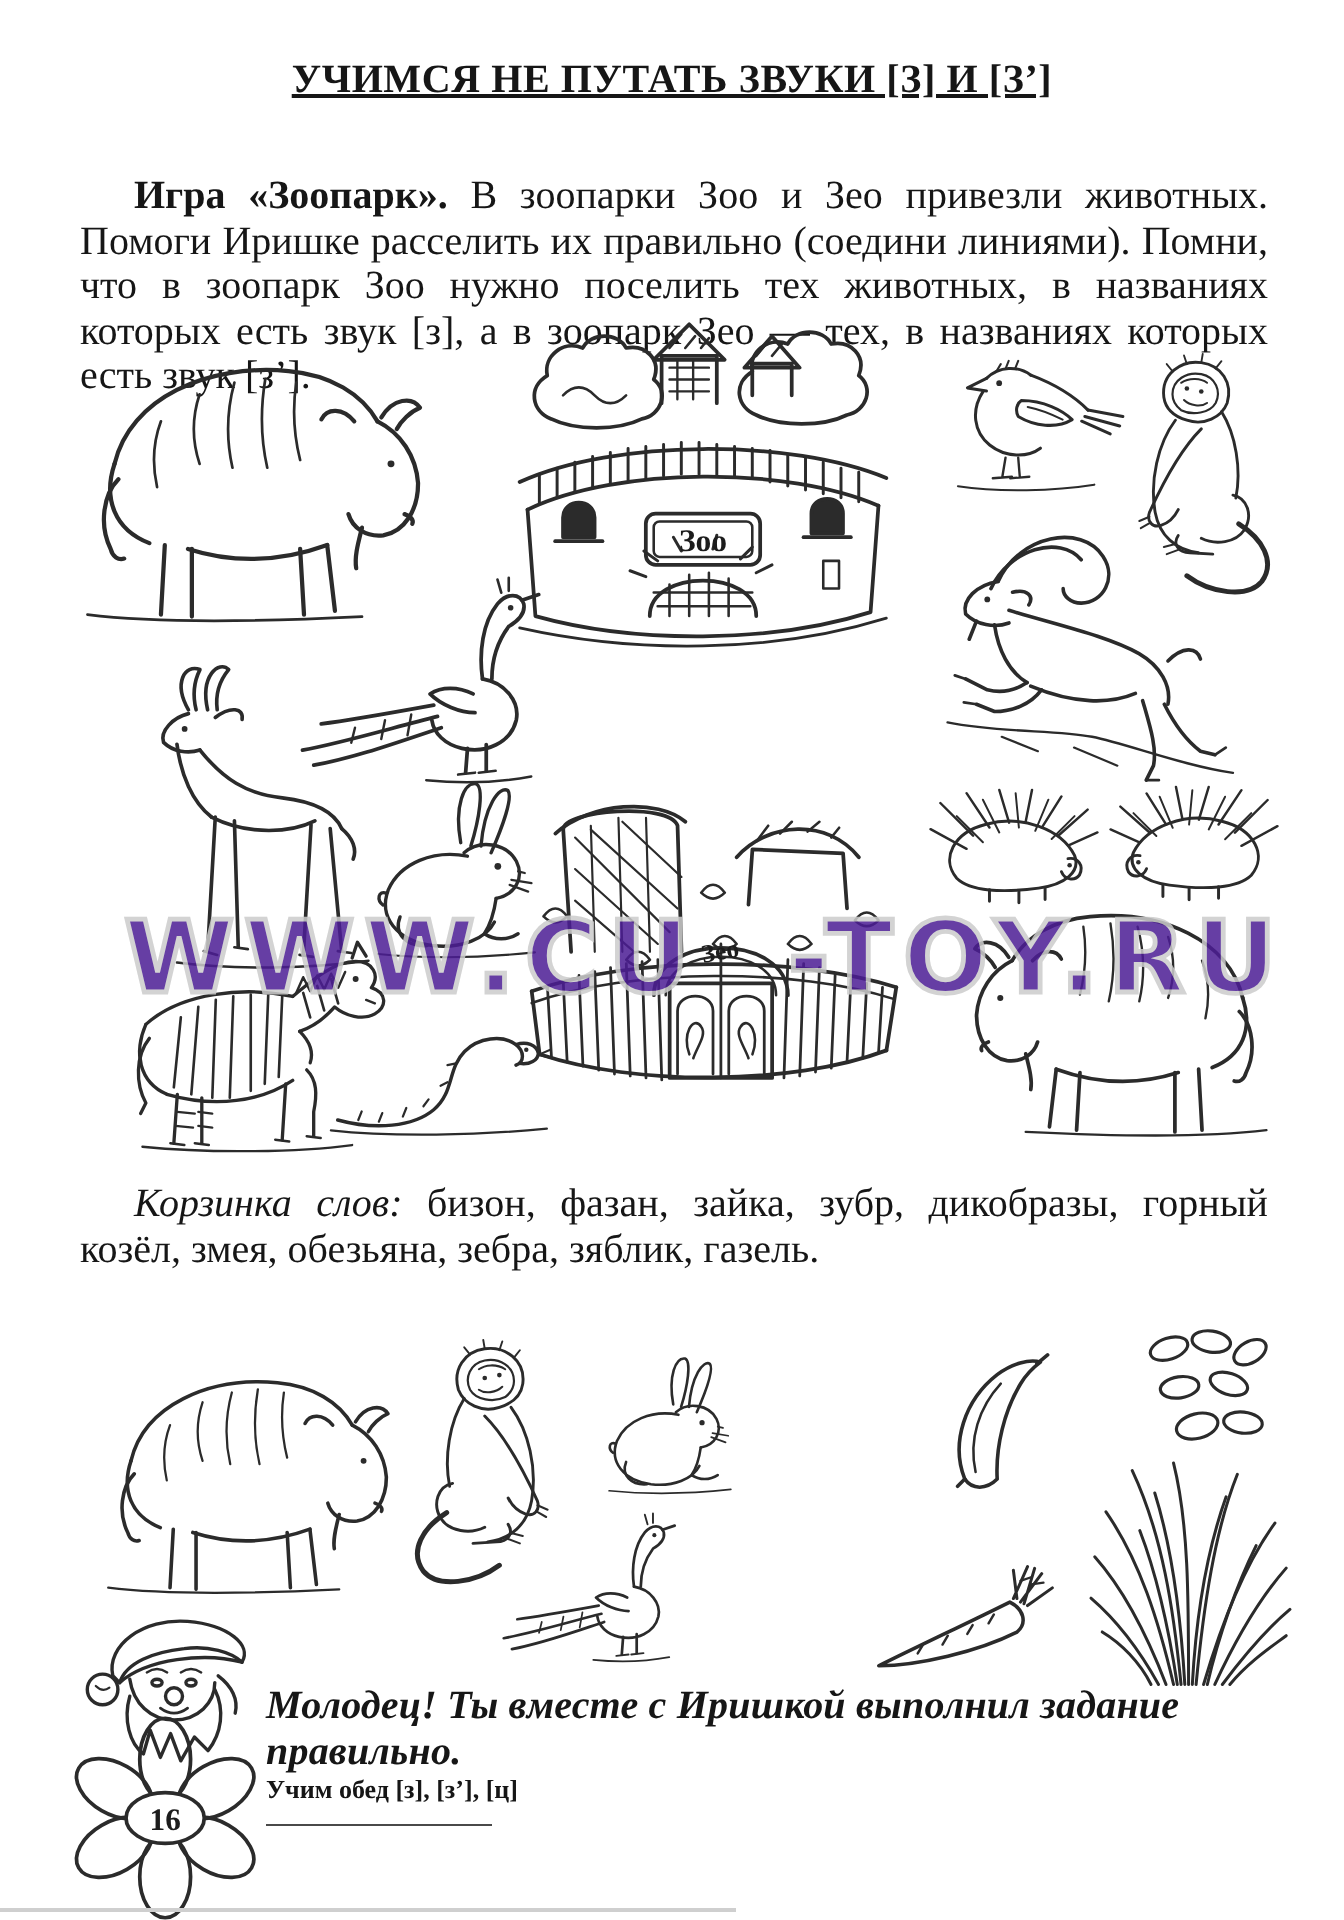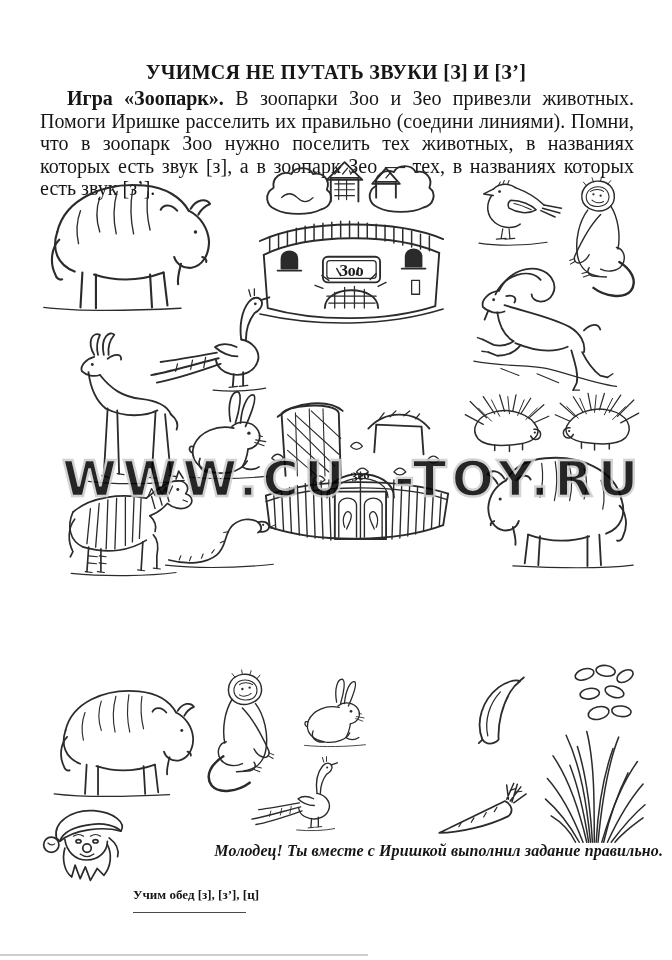--- a/index.html
+++ b/index.html
@@ -1,35 +1,35 @@
 <!DOCTYPE html>
 <html><head>
 <meta charset="utf-8">
 <style>
   html,body{margin:0;padding:0;background:#9a9a9a;}
   .page{position:relative;width:672px;height:960px;background:#ffffff;margin:0 auto;
         font-family:"Liberation Serif",serif;color:#161616;overflow:hidden;}
-  .title{position:absolute;left:0;right:0;top:61px;text-align:center;
-         font-size:20px;font-weight:bold;letter-spacing:.3px;}
+  .title{position:absolute;left:0;right:0;top:29px;text-align:center;
+         font-size:20px;font-weight:bold;letter-spacing:.3px;text-decoration:underline;}
   .para{position:absolute;left:40px;width:594px;font-size:20px;line-height:22.5px;
         text-align:justify;text-indent:27px;}
   #intro{top:87px}
   #basket{top:591px}
   #task2{top:644px}
   .b{font-weight:bold}
   .i{font-style:italic}
   .fig{position:absolute;}
   .fig svg{width:100%;height:100%;display:block;overflow:visible;}
   .wm{position:absolute;top:450px;font-family:"DejaVu Sans",sans-serif;font-weight:800;
-      font-size:50px;letter-spacing:5px;color:#000000;
+      font-size:50px;letter-spacing:5px;color:#4c1d95;
       -webkit-text-stroke:2.4px #cccccc;opacity:.85;z-index:6;pointer-events:none;white-space:nowrap;}
   .wm-left{left:62px}
   .wm-right{left:394px}
   .praise{position:absolute;left:133px;top:842px;width:530px;
-          font-weight:bold;font-style:italic;font-size:16px;letter-spacing:.1px;text-align:right;}
+          font-weight:bold;font-style:italic;font-size:20px;letter-spacing:.1px;}
   .series{position:absolute;left:133px;top:887px;font-size:13px;font-weight:bold;}
   .rule{position:absolute;left:133px;top:912px;width:113px;border-top:1.4px solid #4a4a4a;height:0;}
   .scanline{position:absolute;left:0;top:954px;width:368px;height:2px;background:#cfcfcf;}
   svg text{font-family:"Liberation Serif",serif;}
 </style>
 </head>
 <body>
 
 <svg width="0" height="0" style="position:absolute" aria-hidden="true">
 <defs>
@@ -374,20 +374,21 @@
     <div class="fig" style="left:462px;top:445px;width:178px;height:130px">
       <svg viewBox="0 0 210 150">
           <use href="#sym-bison" transform="translate(210,0) scale(-1,1)"></use>
         </svg>
       </div>
 
     <div class="wm wm-left">WWW.CU</div>
     <div class="wm wm-right">-TOY.RU</div>
   </div>
 
+  <div class="para" id="basket"><span class="i">Корзинка слов:</span><span> бизон, фазан, зайка, зубр, дикобразы, горный козёл, змея, обезьяна, зебра, зяблик, газель.</span></div>
 
 
   <div>
 
     <div class="fig" style="left:33px;top:680px;width:200px;height:122px">
       <svg viewBox="0 0 210 150">
           <use href="#sym-bison"></use>
         </svg>
       </div>
 
@@ -435,18 +436,32 @@
   </div>
 
   <div class="fig" style="left:36px;top:800px;width:102px;height:86px">
     <svg viewBox="0 0 120 100">
         <use href="#sym-gnome"></use>
       </svg>
     </div>
 
   <div class="praise">Молодец! Ты вместе с Иришкой выполнил задание правильно.</div>
 
+  <div class="fig" style="left:20px;top:860px;width:132px;height:98px">
+    <svg viewBox="0 0 135 100">
+      <g stroke="#2b2b2b" fill="none" stroke-width="1.9">
+        <ellipse cx="64" cy="20" rx="13" ry="21"></ellipse>
+        <ellipse cx="90" cy="35" rx="13" ry="21" transform="rotate(60 90 35)"></ellipse>
+        <ellipse cx="90" cy="65" rx="13" ry="21" transform="rotate(120 90 65)"></ellipse>
+        <ellipse cx="64" cy="80" rx="13" ry="21"></ellipse>
+        <ellipse cx="38" cy="65" rx="13" ry="21" transform="rotate(60 38 65)"></ellipse>
+        <ellipse cx="38" cy="35" rx="13" ry="21" transform="rotate(120 38 35)"></ellipse>
+        <ellipse cx="64" cy="50" rx="20" ry="13" fill="#ffffff"></ellipse>
+      </g>
+      <text x="64" y="56" font-size="16" font-weight="bold" fill="#1c1c1c" text-anchor="middle">16</text>
+    </svg>
+    </div>
 
   <div class="series">Учим обед [з], [з’], [ц]</div>
   <div class="rule"></div>
   <div class="scanline"></div>
 
 </div>
 
 </body></html>

